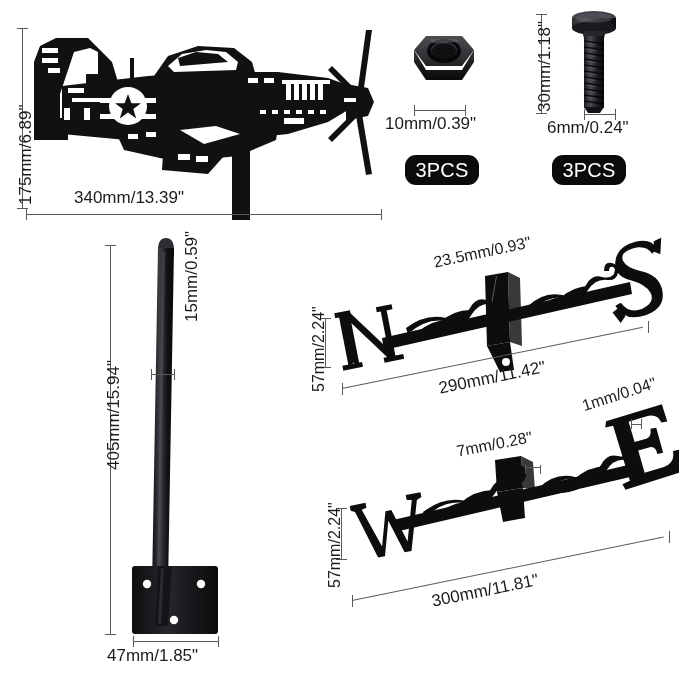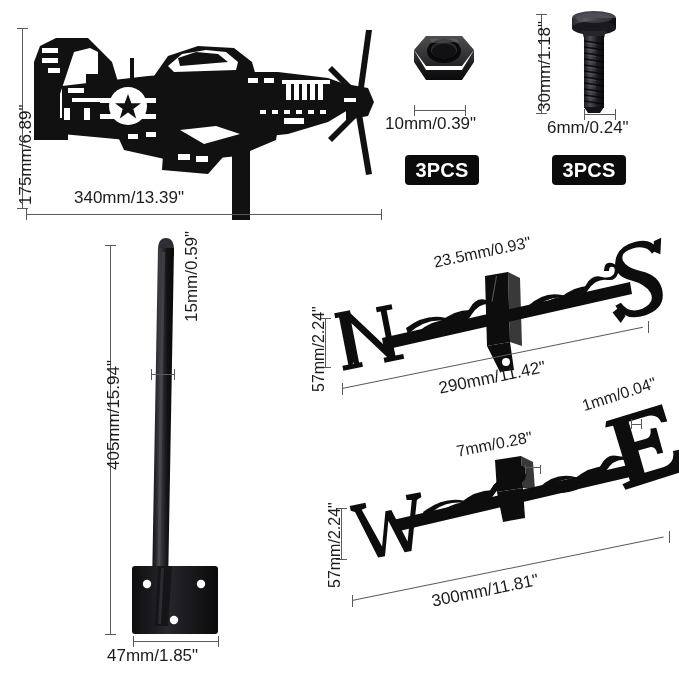--- a/index.html
+++ b/index.html
@@ -6,22 +6,22 @@
   body{width:679px;height:680px;position:relative;overflow:hidden;
        font-family:"Liberation Sans",sans-serif;color:#1a1a1a;background:#ffffff;}
   .stage{position:absolute;inset:0;}
   .lbl{position:absolute;white-space:nowrap;color:#1c1c1c;font-weight:400;}
   .dimline{position:absolute;background:#5a5a5a;}
   .h-line{height:1px;}
   .v-line{width:1px;}
   .tick-v{position:absolute;width:1px;height:11px;background:#5a5a5a;}
   .tick-h{position:absolute;height:1px;width:11px;background:#5a5a5a;}
   .rot90{transform:rotate(-90deg);transform-origin:left top;}
-  .pcs{position:absolute;background:#0b0b0b;color:#ffffff;border-radius:4px;
-       font-weight:bold;display:flex;align-items:center;justify-content:center;
+  .pcs{position:absolute;background:#0b0b0b;color:#ffffff;border-radius:11px;
+       font-weight:normal;display:flex;align-items:center;justify-content:center;
        letter-spacing:.2px;}
   svg{display:block;overflow:visible;}
   .art{position:absolute;}
 </style>
 </head>
 <body>
 
 <div class="stage">
 
   <div class="dimline v-line" style="left:22px;top:28px;height:180px;"></div>

